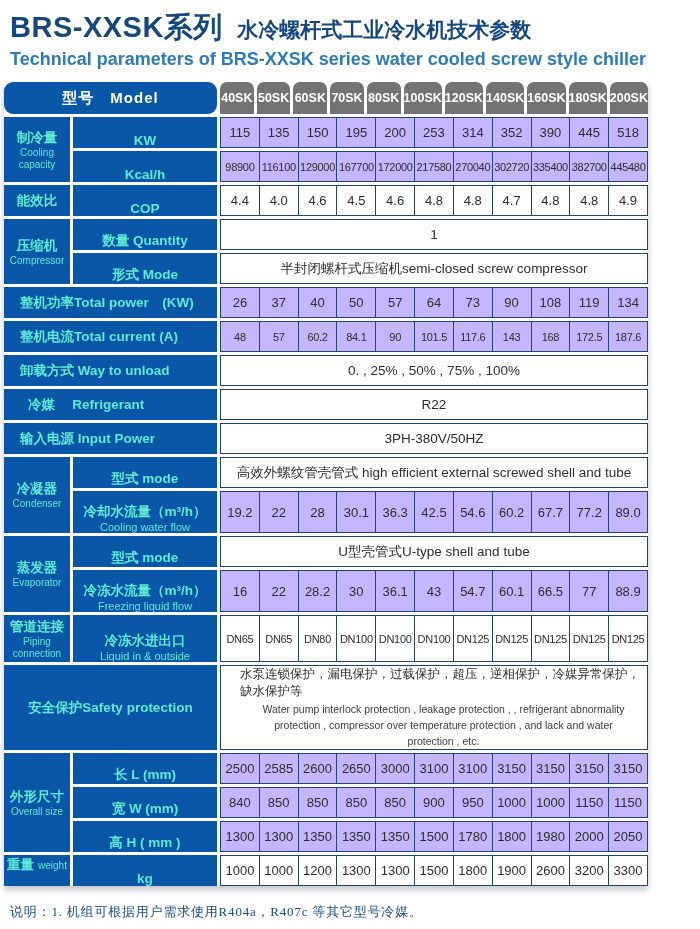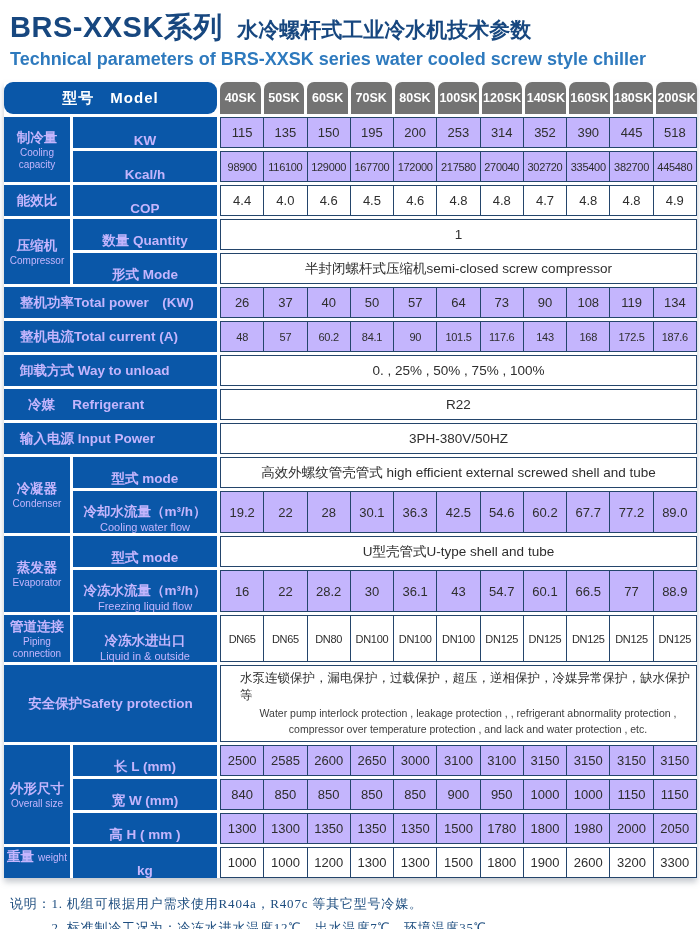--- a/index.html
+++ b/index.html
@@ -11,38 +11,38 @@
   .title-line { padding:2px 0 0 10px; white-space:nowrap; }
   .title-model { font-size:29px; font-weight:bold; color:#17477f; letter-spacing:.5px; }
   .title-zh { font-size:21px; font-weight:bold; color:#17477f; margin-left:10px; }
   .subtitle { font-size:18px; font-weight:bold; color:#2e7abe; padding-left:10px; margin-top:1px; }
 
   
   .spec-table {
     display:grid;
     grid-template-columns:66px 144px 1fr;
     column-gap:3px; row-gap:3px;
-    width:693px; margin:12px 0 0 4px;
+    width:644px; margin:12px 0 0 4px;
     background:#fff;
     box-shadow:0 4px 6px rgba(110,120,135,.4);
   }
 
   .model-header {
     background:#0a57a8; color:#fff; border-radius:9px;
     display:flex; align-items:center; justify-content:center;
     font-size:15px; font-weight:bold; min-height:32px; letter-spacing:1px;
   }
   .tabs { display:flex; gap:3px; }
   .tab {
     flex:1; background:#737373; color:#fff; border-radius:7px 7px 0 0;
     display:flex; align-items:center; justify-content:center;
     font-size:12.5px; font-weight:bold; min-height:32px;
   }
 
-  .cat, .sublabel, .label-full { background:#0a57a8; color:#c4b5fd; }
+  .cat, .sublabel, .label-full { background:#0a57a8; color:#5eead4; }
   .cat { display:flex; flex-direction:column; align-items:center; justify-content:center; text-align:center; padding:1px; }
   .cat-zh { font-size:13.5px; font-weight:bold; }
   .cat-en { font-size:10px; line-height:1.15; }
   .cat-inline { flex-direction:row; align-items:baseline; gap:4px; }
   .sublabel { display:flex; flex-direction:column; align-items:center; justify-content:flex-end; text-align:center; }
   .sub-zh { font-size:13.5px; font-weight:bold; }
   .sub-en { font-size:11px; }
   .label-full { display:flex; align-items:center; padding-left:16px; font-size:13.5px; font-weight:bold; }
   .label-full.centered { justify-content:center; padding-left:0; }
 

